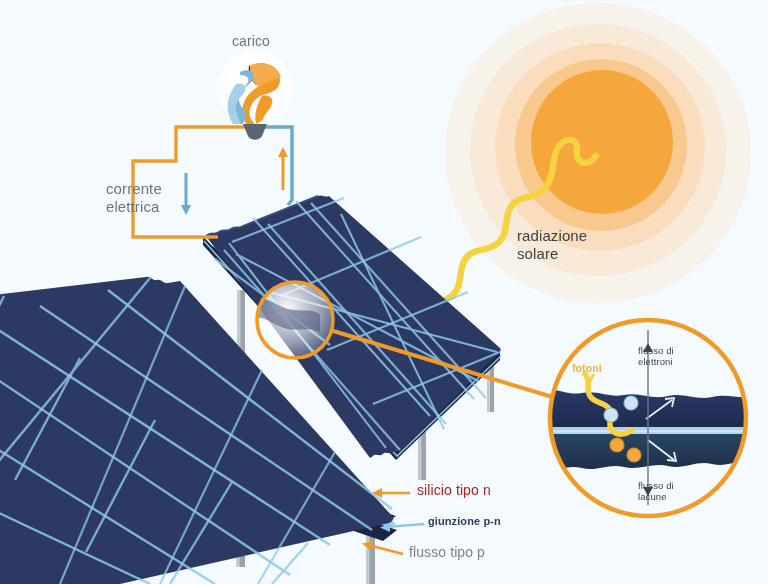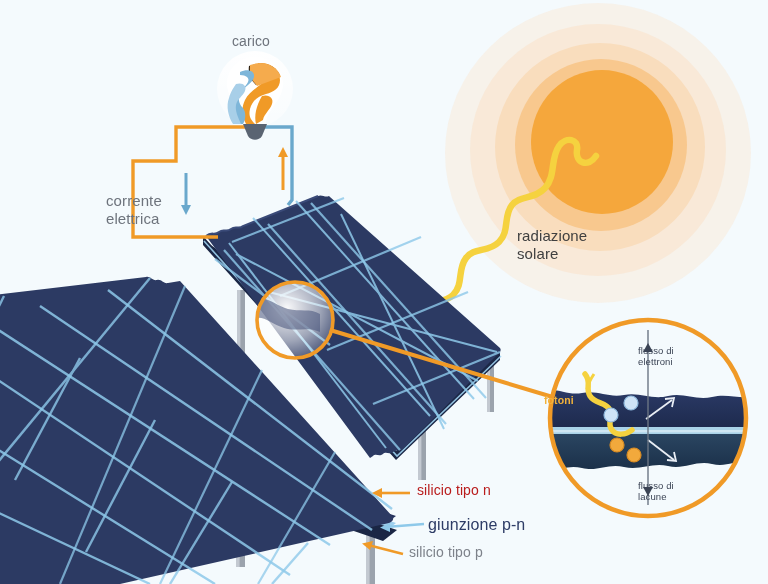--- a/index.html
+++ b/index.html
@@ -30,49 +30,47 @@
   }
   .lbl-carico {
     left: 232px; top: 33px;
     font-size: 14px;
     color: #6d737c;
   }
   .lbl-corrente {
     left: 106px; top: 180px;
     font-size: 15px;
     color: #6d737c;
-    margin-top: 12px;
   }
   .lbl-radiazione {
     left: 517px; top: 227px;
     font-size: 15px;
     color: #404040;
   }
   .lbl-sil-n {
     left: 417px; top: 482px;
     font-size: 14px;
     color: #b91c1c;
   }
   .lbl-giunzione {
     left: 428px; top: 515px;
-    font-size: 16px;
+    font-size: 11px;
     color: #2d3c66;
-    font-weight: normal;
+    font-weight: bold;
   }
   .lbl-sil-p {
     left: 409px; top: 544px;
     font-size: 14px;
     color: #7d828a;
   }
   .lbl-fotoni {
-    left: 544px; top: 362px;
+    left: 572px; top: 362px;
     font-size: 10.5px;
     color: #f2b23a;
     font-weight: bold;
-    margin-top: 32px;
   }
   .lbl-flusso-e {
     left: 638px; top: 345px;
     font-size: 9.5px;
     color: #3b4455;
     line-height: 1.2;
   }
   .lbl-flusso-l {
     left: 638px; top: 480px;
     font-size: 9.5px;
@@ -362,21 +360,21 @@
   <div class="lbl lbl-corrente">corrente
 elettrica</div>
 
   <div class="lbl lbl-radiazione">radiazione
 solare</div>
 
   <div class="lbl lbl-sil-n">silicio tipo n</div>
 
   <div class="lbl lbl-giunzione">giunzione p-n</div>
 
-  <div class="lbl lbl-sil-p">silicio tipo p</div>
+  <div class="lbl lbl-sil-p">flusso tipo p</div>
 
   <div class="lbl lbl-fotoni">fotoni</div>
 
   <div class="lbl lbl-flusso-e">flusso di
 elettroni</div>
 
   <div class="lbl lbl-flusso-l">flusso di
 lacune</div>
 
 </div>

